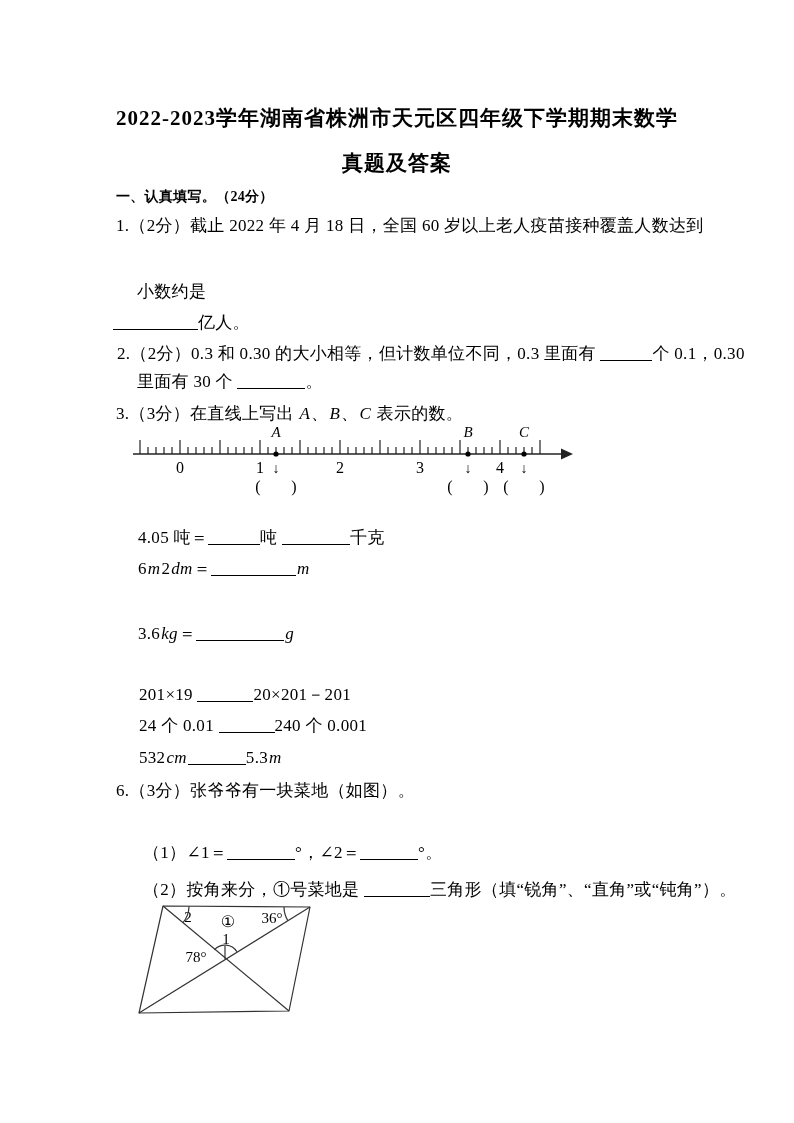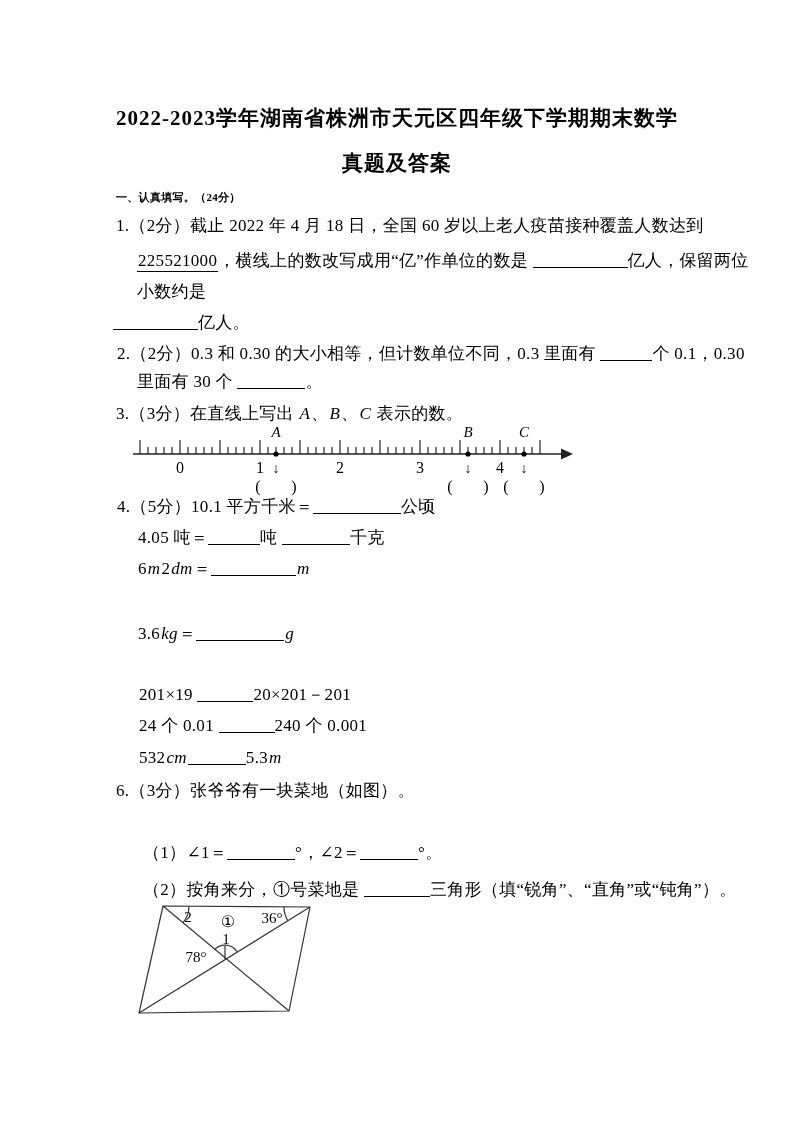--- a/index.html
+++ b/index.html
@@ -22,21 +22,21 @@
   .title{
     left:0;width:100%;
     text-align:center;
     font-weight:bold;
     font-size:21px;
     line-height:30px;
     letter-spacing:1px;
   }
   .heading{
     font-weight:bold;
-    font-size:11px;
+    font-size:14px;
   }
   .blank{
     display:inline-block;
     border-bottom:1.2px solid #000;
     height:15px;
     margin-bottom:-2px;
   }
   .und{
     border-bottom:1.2px solid #000;
     padding:0 1px 1px 1px;
@@ -55,21 +55,20 @@
 <body>
 
 <div class="page">
 
   <div class="line title" style="top:103px">2022-2023学年湖南省株洲市天元区四年级下学期期末数学</div>
   <div class="line title" style="top:148px">真题及答案</div>
 
   <div class="line heading" style="left:116px;top:187px">一、认真填写。（24分）</div>
 
   <div class="line" style="left:116px;top:216px"><span>1.（2分）截止 2022 年 4 月 18 日，全国 60 岁以上老人疫苗接种覆盖人数达到</span></div>
-  <div class="line" style="left:137px;top:251px"><span class="und">225521000</span><span>，横线上的数改写成用“亿”作单位的数是 </span><span class="blank" style="width: 95px;"></span><span>亿人，保留两位</span></div>
   <div class="line" style="left:137px;top:282px"><span>小数约是</span></div>
   <div class="line" style="left:113px;top:313px"><span class="blank" style="width: 85px;"></span><span>亿人。</span></div>
 
   <div class="line" style="left:117px;top:344px"><span>2.（2分）0.3 和 0.30 的大小相等，但计数单位不同，0.3 里面有 </span><span class="blank" style="width: 52px;"></span><span>个 0.1，0.30</span></div>
   <div class="line" style="left:137px;top:372px"><span>里面有 30 个 </span><span class="blank" style="width: 68px;"></span><span>。</span></div>
 
   <div class="line" style="left:116px;top:404px"><span>3.（3分）在直线上写出 </span><span class="it">A</span><span>、</span><span class="it">B</span><span>、</span><span class="it">C</span><span> 表示的数。</span></div>
 
   <svg id="numberline-svg" class="fig" style="left:123px;top:426px" width="460" height="72" viewBox="0 0 460 72">
       <line x1="10" y1="28" x2="440" y2="28" stroke="#222" stroke-width="1.4"></line>
@@ -140,21 +139,20 @@
       <text x="345" y="47" text-anchor="middle" font-size="14" font-family="&quot;DejaVu Sans&quot;, sans-serif">↓</text>
       <text x="327" y="66" text-anchor="middle" font-size="16">(</text>
       <text x="363" y="66" text-anchor="middle" font-size="16">)</text>
       <circle cx="401" cy="28" r="2.6" fill="#000"></circle>
       <text x="401" y="11" text-anchor="middle" font-size="15" font-style="italic">C</text>
       <text x="401" y="47" text-anchor="middle" font-size="14" font-family="&quot;DejaVu Sans&quot;, sans-serif">↓</text>
       <text x="383" y="66" text-anchor="middle" font-size="16">(</text>
       <text x="419" y="66" text-anchor="middle" font-size="16">)</text>
     </svg>
 
-  <div class="line" style="left:117px;top:497px"><span>4.（5分）10.1 平方千米＝</span><span class="blank" style="width: 88px;"></span><span>公顷</span></div>
   <div class="line" style="left:138px;top:528px"><span>4.05 吨＝</span><span class="blank" style="width: 52px;"></span><span>吨  </span><span class="blank" style="width: 68px;"></span><span>千克</span></div>
   <div class="line" style="left:138px;top:559px"><span>6</span><span class="it">m</span><span>2</span><span class="it">dm</span><span>＝</span><span class="blank" style="width: 85px;"></span><span class="it">m</span></div>
   <div class="line" style="left:138px;top:624px"><span>3.6</span><span class="it">kg</span><span>＝</span><span class="blank" style="width: 88px;"></span><span class="it">g</span></div>
 
   <div class="line" style="left:139px;top:685px"><span>201×19 </span><span class="blank" style="width: 56px;"></span><span>20×201－201</span></div>
   <div class="line" style="left:139px;top:716px"><span>24 个 0.01 </span><span class="blank" style="width: 56px;"></span><span>240 个 0.001</span></div>
   <div class="line" style="left:139px;top:748px"><span>532</span><span class="it">cm</span><span class="blank" style="width: 58px;"></span><span>5.3</span><span class="it">m</span></div>
 
   <div class="line" style="left:116px;top:781px"><span>6.（3分）张爷爷有一块菜地（如图）。</span></div>
   <div class="line" style="left:143px;top:843px"><span>（1）∠1＝</span><span class="blank" style="width: 68px;"></span><span>°，∠2＝</span><span class="blank" style="width: 58px;"></span><span>°。</span></div>

